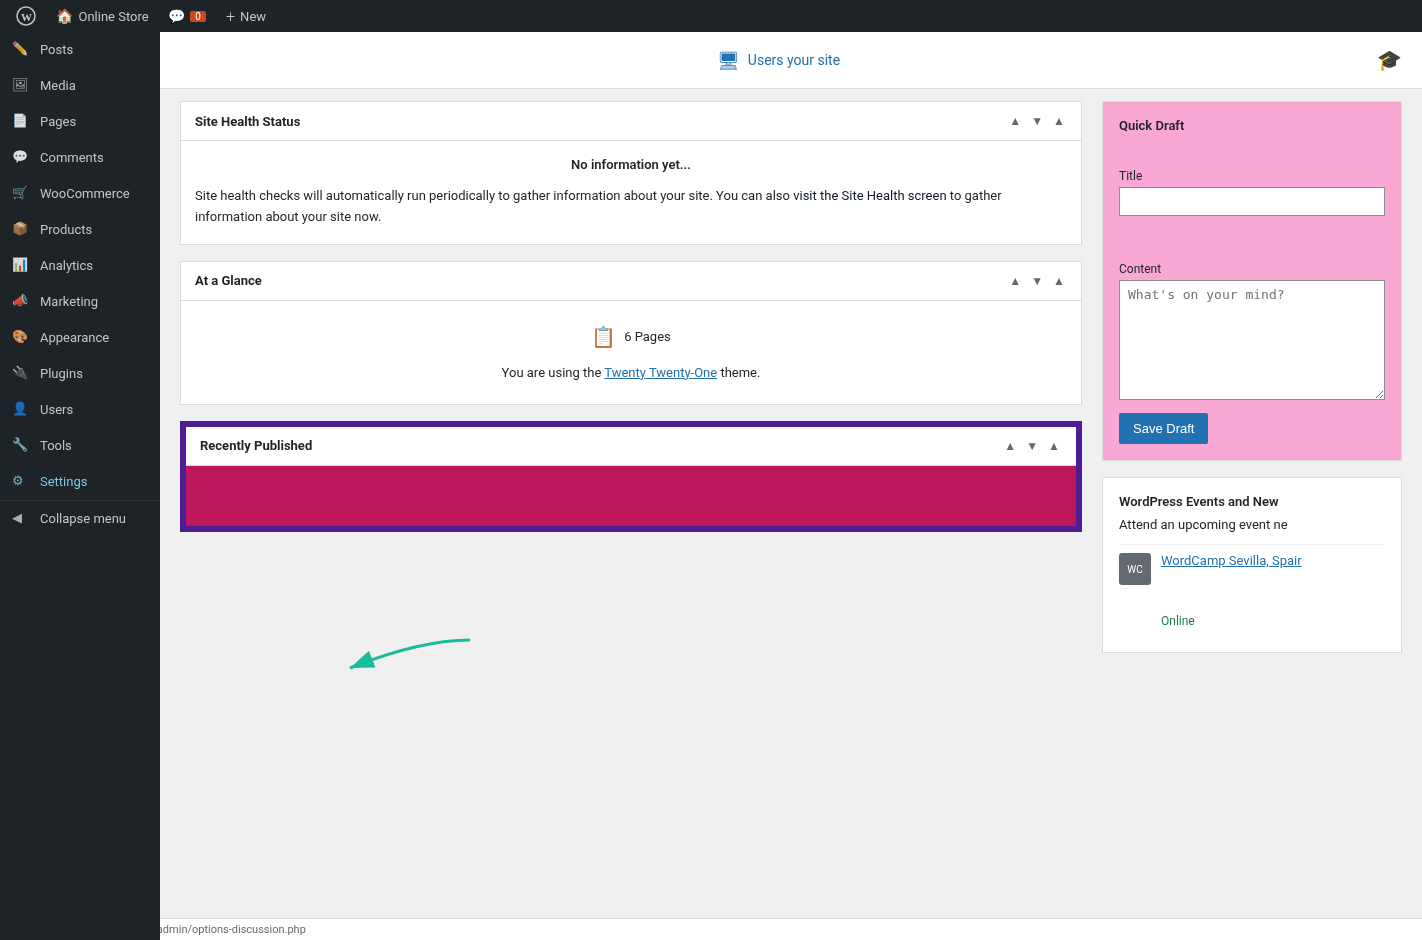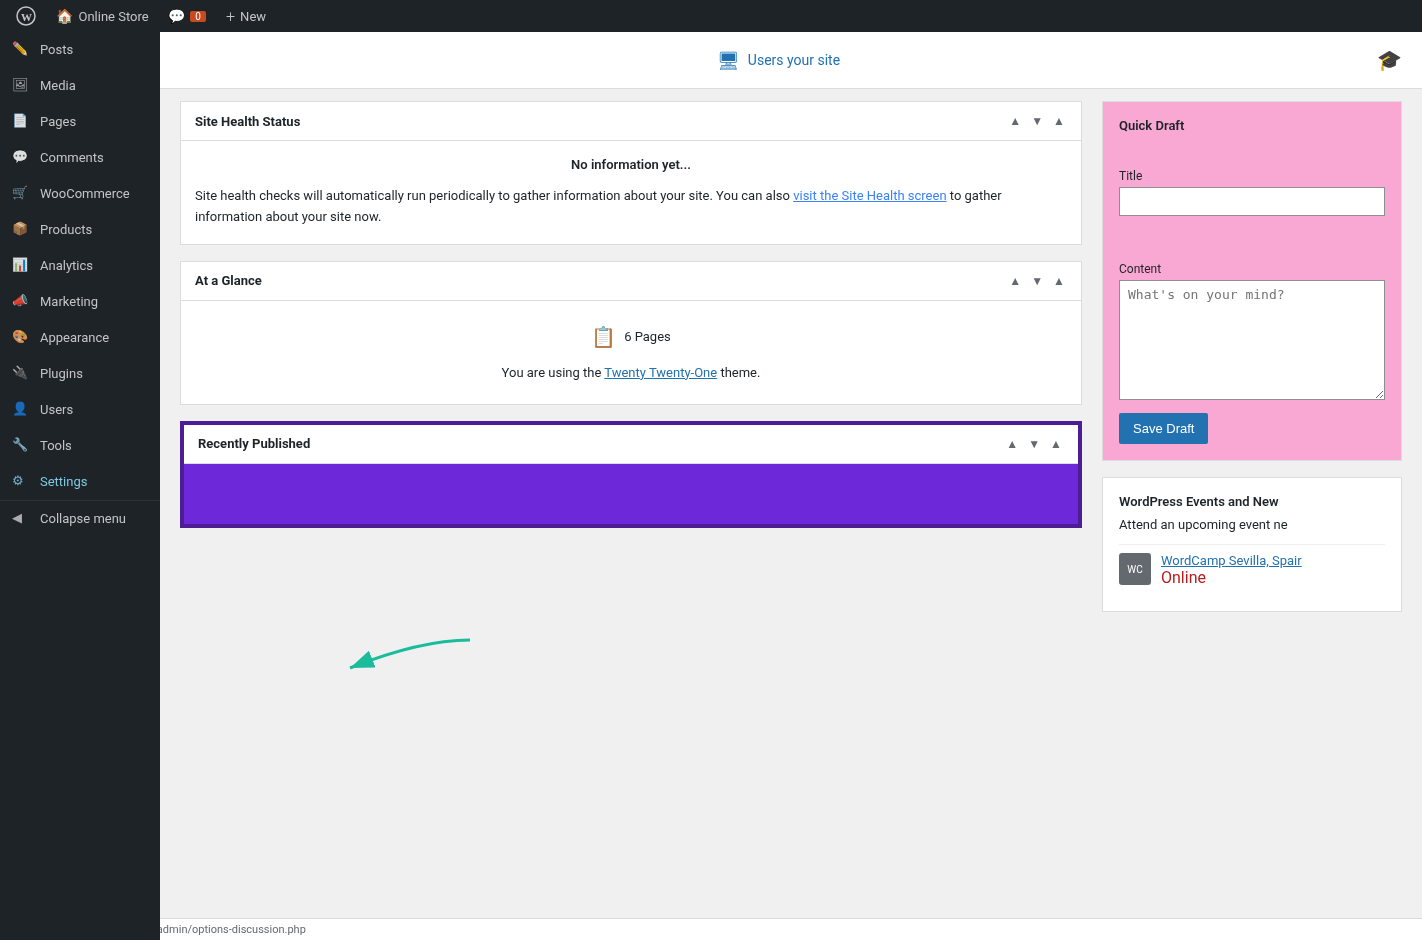--- a/index.html
+++ b/index.html
@@ -175,21 +175,21 @@
       font-weight: 600;
       margin-bottom: 14px;
       font-size: 13px;
     }
     .site-health-desc {
       text-align: left;
       color: #1d2327;
       line-height: 1.6;
       font-size: 13px;
     }
-    .site-health-link { color: #3b82f6; text-decoration: underline; cursor: pointer; }
+    .site-health-link { color: #0f172a; cursor: pointer; }
 
     
     .pages-count {
       display: flex;
       align-items: center;
       justify-content: center;
       gap: 8px;
       color: #1d2327;
       font-size: 13px;
       padding: 8px 0;
@@ -283,42 +283,42 @@
       background: #646970;
       border-radius: 3px;
       flex-shrink: 0;
       display: flex;
       align-items: center;
       justify-content: center;
       color: #fff;
       font-size: 10px;
     }
     .event-link { color: #2271b1; text-decoration: underline; cursor: pointer; font-size: 13px; }
-    .event-sub { font-size: 16px; color: #b91c1c; }
+    .event-sub { font-size: 12px; color: #15803d; margin-top: 46px; }
 
     
     #status-bar {
       background: #fff;
       border-top: 1px solid #dcdcde;
       padding: 4px 12px;
       font-size: 11px;
       color: #646970;
       position: fixed;
       bottom: 0;
       left: 0;
       right: 0;
       height: 22px;
       display: flex;
       align-items: center;
     }
 
     
     .widget-recently {
-      background: #6d28d9;
-      border: 4px solid #4c1d95;
+      background: #be185d;
+      border: 6px solid #4c1d95;
     }
   </style>
 </head>
 <body>
 
 <div id="admin-bar">
   <div class="admin-bar-item">
     <svg class="wp-logo-icon" viewBox="0 0 20 20" xmlns="http://www.w3.org/2000/svg">
       <circle cx="10" cy="10" r="9" fill="none" stroke="#c3c4c7" stroke-width="1.5"></circle>
       <text x="5" y="15" font-size="11" fill="#c3c4c7" font-family="serif" font-weight="bold">W</text>

